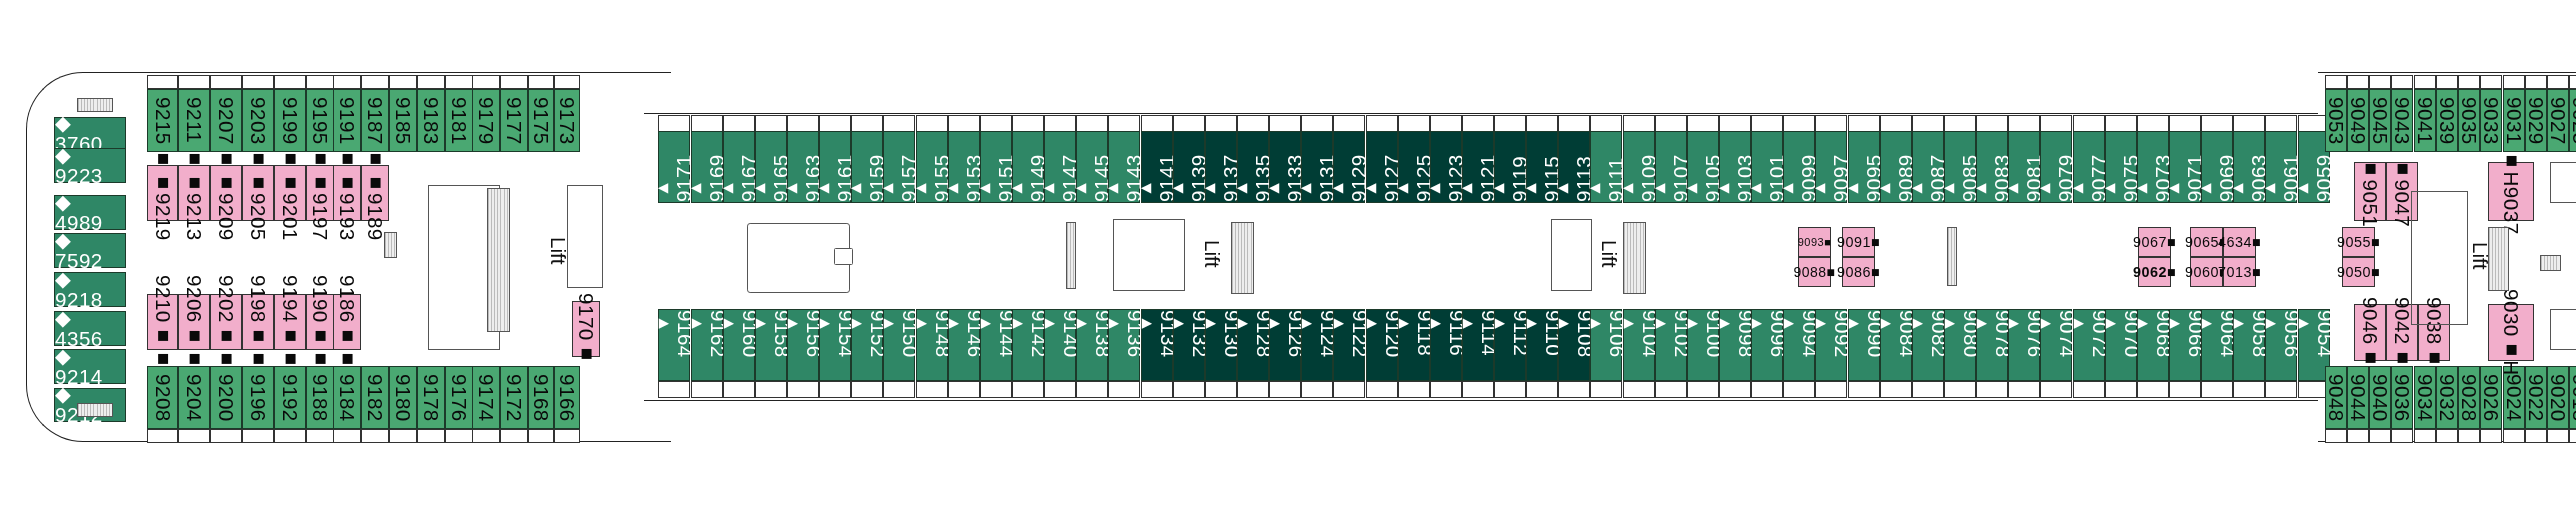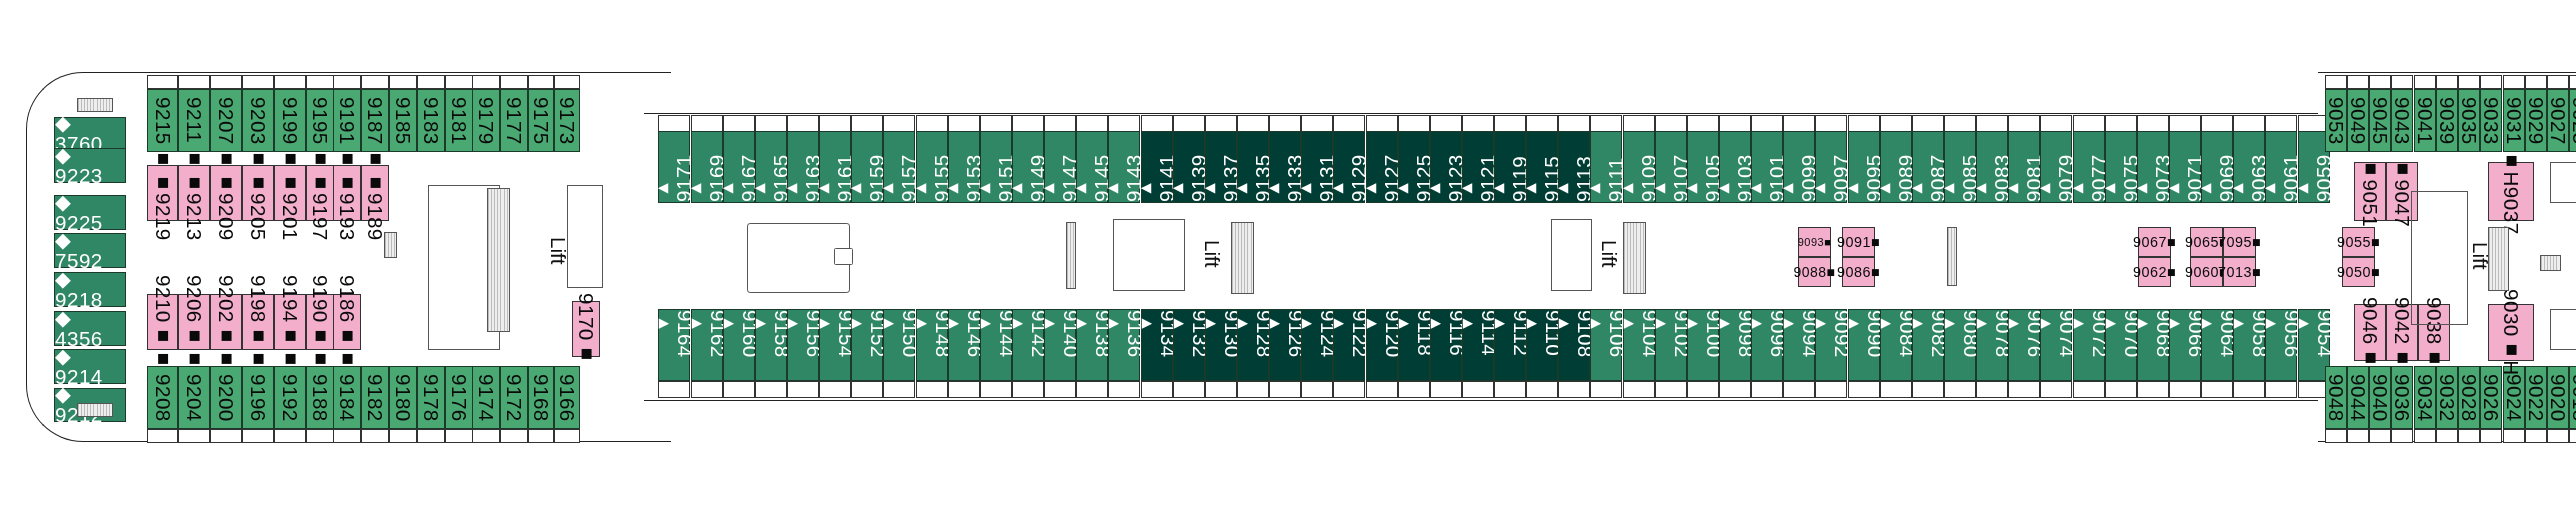--- a/index.html
+++ b/index.html
@@ -31,21 +31,21 @@
 <div class="hull hull-fwd"></div>
 
 <div id="plan">
     <div class="cabin c-aft horiz" style="left: 54px; top: 117px; width: 72px; height: 34px;">
       <span class="num">◆ 3760</span>
     </div>
     <div class="cabin c-aft horiz" style="left: 54px; top: 148px; width: 72px; height: 35px;">
       <span class="num">◆ 9223</span>
     </div>
     <div class="cabin c-aft horiz" style="left: 54px; top: 195px; width: 72px; height: 35px;">
-      <span class="num">◆ 9225</span>
+      <span class="num">◆ 4989</span>
     </div>
     <div class="cabin c-aft horiz" style="left: 54px; top: 233px; width: 72px; height: 35px;">
       <span class="num">◆ 7592</span>
     </div>
     <div class="cabin c-aft horiz" style="left: 54px; top: 272px; width: 72px; height: 35px;">
       <span class="num">◆ 9218</span>
     </div>
     <div class="cabin c-aft horiz" style="left: 54px; top: 311px; width: 72px; height: 35px;">
       <span class="num">◆ 4356</span>
     </div>
@@ -647,31 +647,31 @@
     </div>
     <div class="cabin c-pink horiz" style="left: 1842px; top: 227px; width: 33px; height: 30px;">
       <span class="num" style="font-size: 14.4px;">9091■</span>
     </div>
     <div class="cabin c-pink horiz" style="left: 1842px; top: 257px; width: 33px; height: 30px;">
       <span class="num" style="font-size: 14.4px;">9086■</span>
     </div>
     <div class="cabin c-pink horiz" style="left: 2138px; top: 227px; width: 33px; height: 30px;">
       <span class="num" style="font-size: 14.4px;">9067■</span>
     </div>
-    <div class="cabin c-pink horiz" style="left: 2138px; top: 257px; width: 33px; height: 30px;">
+    <div class="cabin c-pink horiz" style="left: 2138px; top: 257px; width: 33px; height: 30px; font-weight: bold;">
       <span class="num" style="font-size: 14.4px;">9062■</span>
     </div>
     <div class="cabin c-pink horiz" style="left: 2190px; top: 227px; width: 33px; height: 30px;">
       <span class="num" style="font-size: 14.4px;">9065■</span>
     </div>
     <div class="cabin c-pink horiz" style="left: 2190px; top: 257px; width: 33px; height: 30px;">
       <span class="num" style="font-size: 14.4px;">9060■</span>
     </div>
     <div class="cabin c-pink horiz" style="left: 2223px; top: 227px; width: 33px; height: 30px;">
-      <span class="num" style="font-size: 14.4px;">7095■</span>
+      <span class="num" style="font-size: 14.4px;">4634■</span>
     </div>
     <div class="cabin c-pink horiz" style="left: 2223px; top: 257px; width: 33px; height: 30px;">
       <span class="num" style="font-size: 14.4px;">7013■</span>
     </div>
     <div class="cabin c-pink horiz" style="left: 2342px; top: 227px; width: 33px; height: 30px;">
       <span class="num" style="font-size: 14.4px;">9055■</span>
     </div>
     <div class="cabin c-pink horiz" style="left: 2342px; top: 257px; width: 33px; height: 30px;">
       <span class="num" style="font-size: 14.4px;">9050■</span>
     </div>

